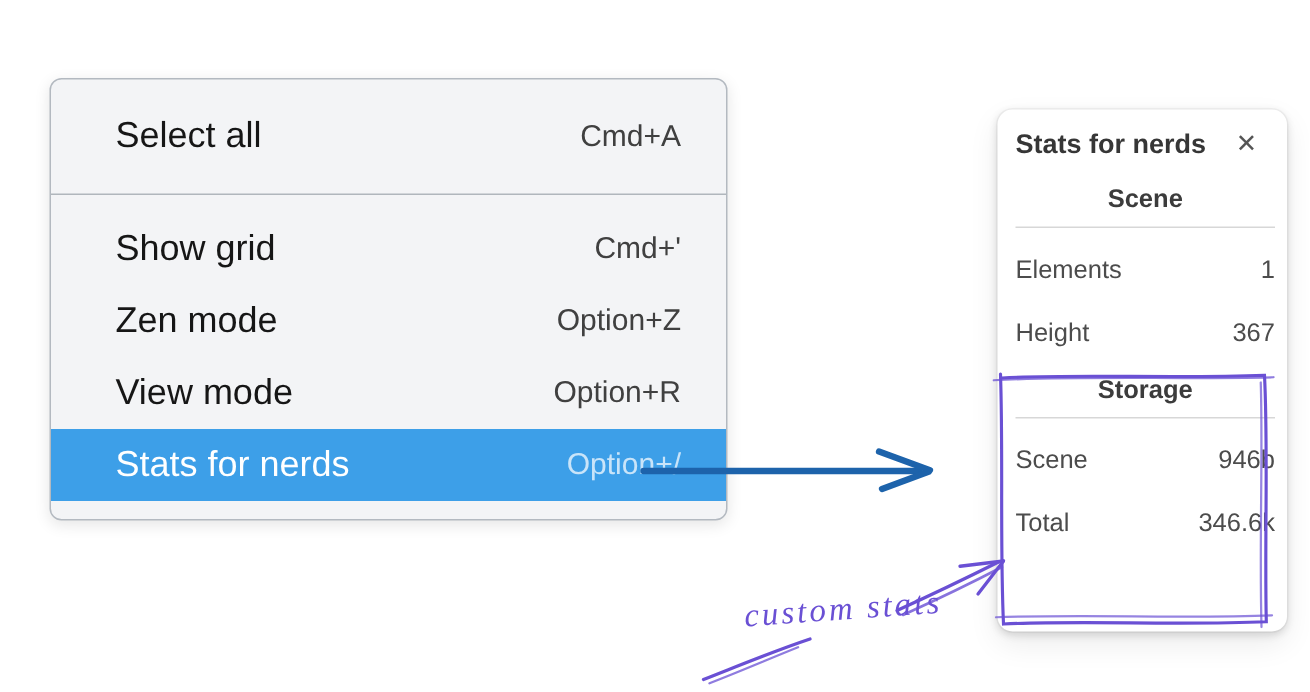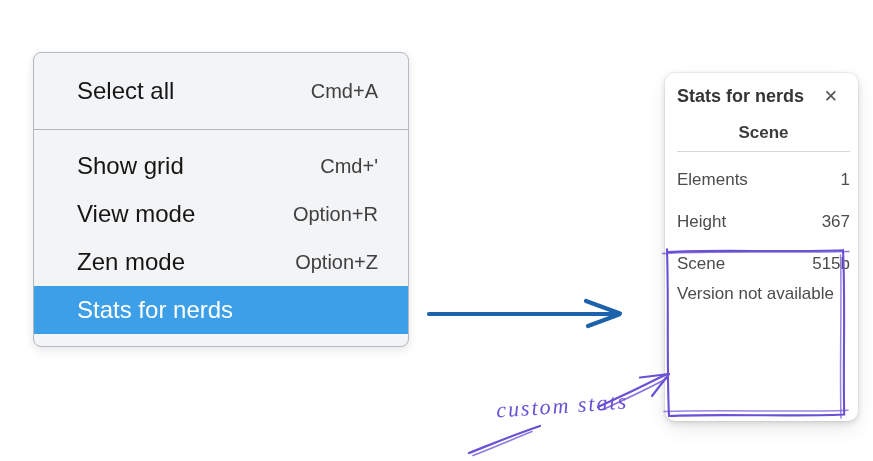--- a/index.html
+++ b/index.html
@@ -4,21 +4,21 @@
 <style>
   html,body{margin:0;padding:0;background:#fff;}
   body{
     width:873px;height:461px;position:relative;overflow:hidden;
     font-family:"Liberation Sans",sans-serif;
     -webkit-font-smoothing:antialiased;
   }
 
   
   .menu{
-    position:absolute;left:33px;top:52px;width:376px;
+    position:absolute;left:33px;top:52px;width:452px;
     background:#f3f4f6;border:1px solid #b3b9c0;border-radius:8px;
     box-shadow:0 3px 10px rgba(0,0,0,.10);
     overflow:hidden;box-sizing:border-box;
   }
   .menu-section-a{padding:14px 0;}
   .menu-section-b{padding:12px 0;}
   .menu-divider{height:1px;background:#b0b6bc;}
   .menu-item{
     display:flex;justify-content:space-between;align-items:center;
     height:48px;padding:0 30px 0 43px;
@@ -77,29 +77,30 @@
       <span class="mi-shortcut">Cmd+A</span>
     </div>
   </div>
   <div class="menu-divider"></div>
   <div class="menu-section-b">
     <div class="menu-item">
       <span class="mi-label">Show grid</span>
       <span class="mi-shortcut">Cmd+'</span>
     </div>
     <div class="menu-item">
+      <span class="mi-label">Zen mode</span>
+      <span class="mi-shortcut">Option+Z</span>
+    </div>
+    <div class="menu-item">
       <span class="mi-label">View mode</span>
       <span class="mi-shortcut">Option+R</span>
     </div>
-    <div class="menu-item">
-      <span class="mi-label">Zen mode</span>
-      <span class="mi-shortcut">Option+Z</span>
-    </div>
     <div class="menu-item highlighted">
       <span class="mi-label">Stats for nerds</span>
+      <span class="mi-shortcut">Option+/</span>
     </div>
   </div>
 </div>
 
 <svg class="blue-arrow" width="205" height="42" viewBox="0 0 205 42">
   <g fill="none" stroke="#1d63ab" stroke-width="4.2" stroke-linecap="round">
     <line x1="5" y1="20" x2="189" y2="20"></line>
     <path d="M162 7 L196 19.5"></path>
     <path d="M164 32 L195 20.5"></path>
   </g>
@@ -119,30 +120,34 @@
         <span>1</span>
       </div>
       <div class="stat-row">
         <span>Height</span>
         <span>367</span>
       </div>
     </div>
   </div>
 
   <div class="sec">
+    <div class="sec-heading">Storage</div>
     <div class="rows">
       <div class="stat-row">
         <span>Scene</span>
-        <span>515b</span>
+        <span>946b</span>
+      </div>
+      <div class="stat-row">
+        <span>Total</span>
+        <span>346.6k</span>
       </div>
     </div>
   </div>
 
   <div class="sec">
-    <div class="panel-note">Version not available</div>
   </div>
 </div>
 
 <svg class="purple-rect" width="197" height="182" viewBox="0 0 197 182">
   <g fill="none" stroke="#6a50d4" stroke-width="2.1" stroke-linecap="round">
     <path d="M10 10 C 55 7.2, 125 10.5, 185 8.2
              C 187.5 58, 185 118, 186.2 172.5
              C 128 175, 62 171.5, 11 174
              C 8.6 122, 10.8 60, 9 7.4"></path>
     <path d="M4.5 11.5 C 60 8.5, 130 11, 191 9.5" stroke-width="1.5" opacity="0.75"></path>

